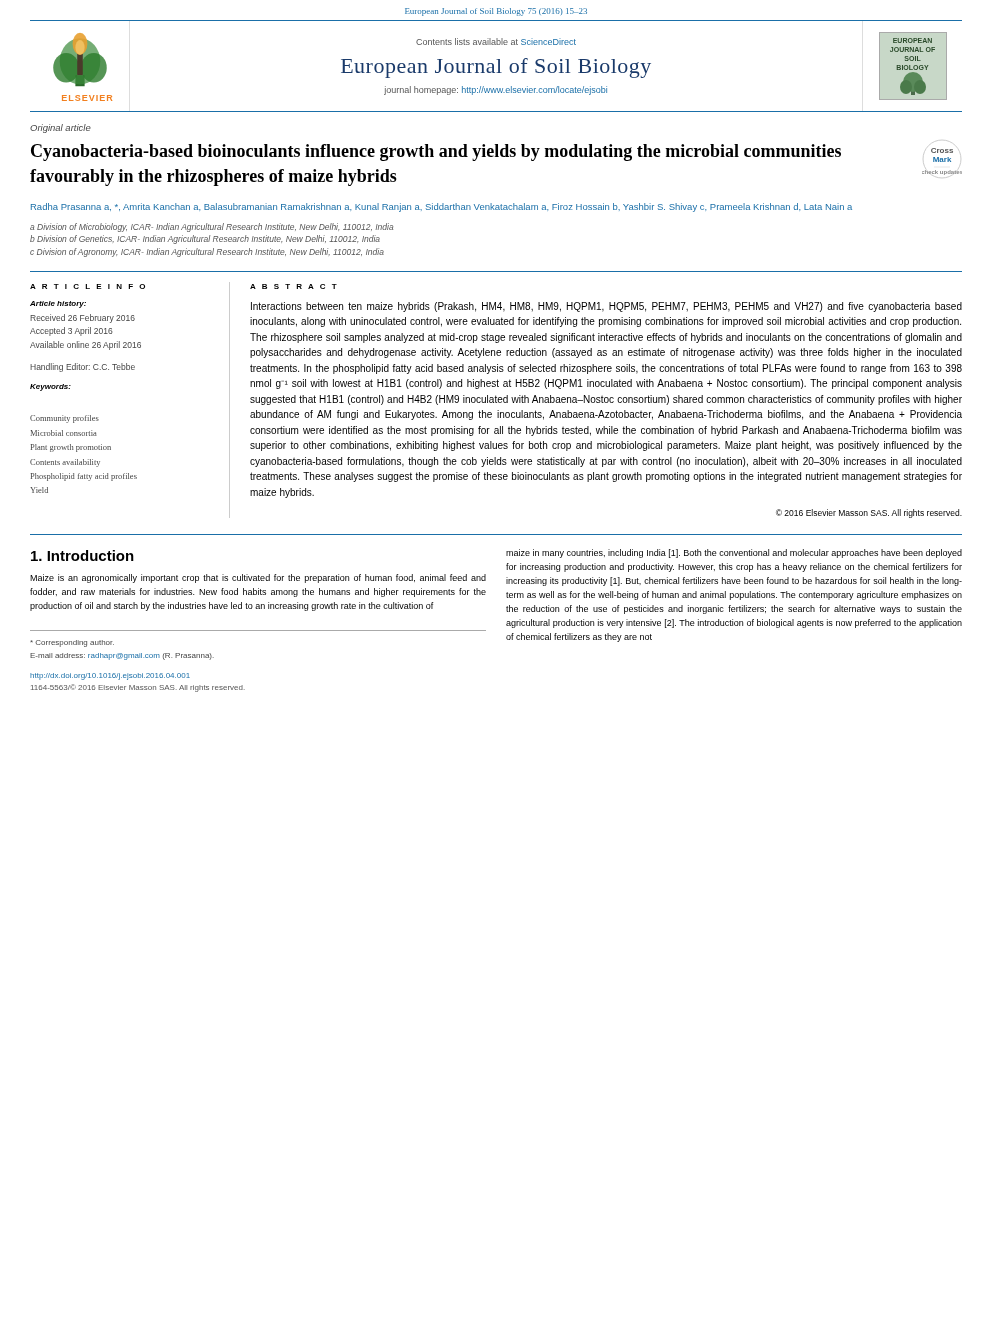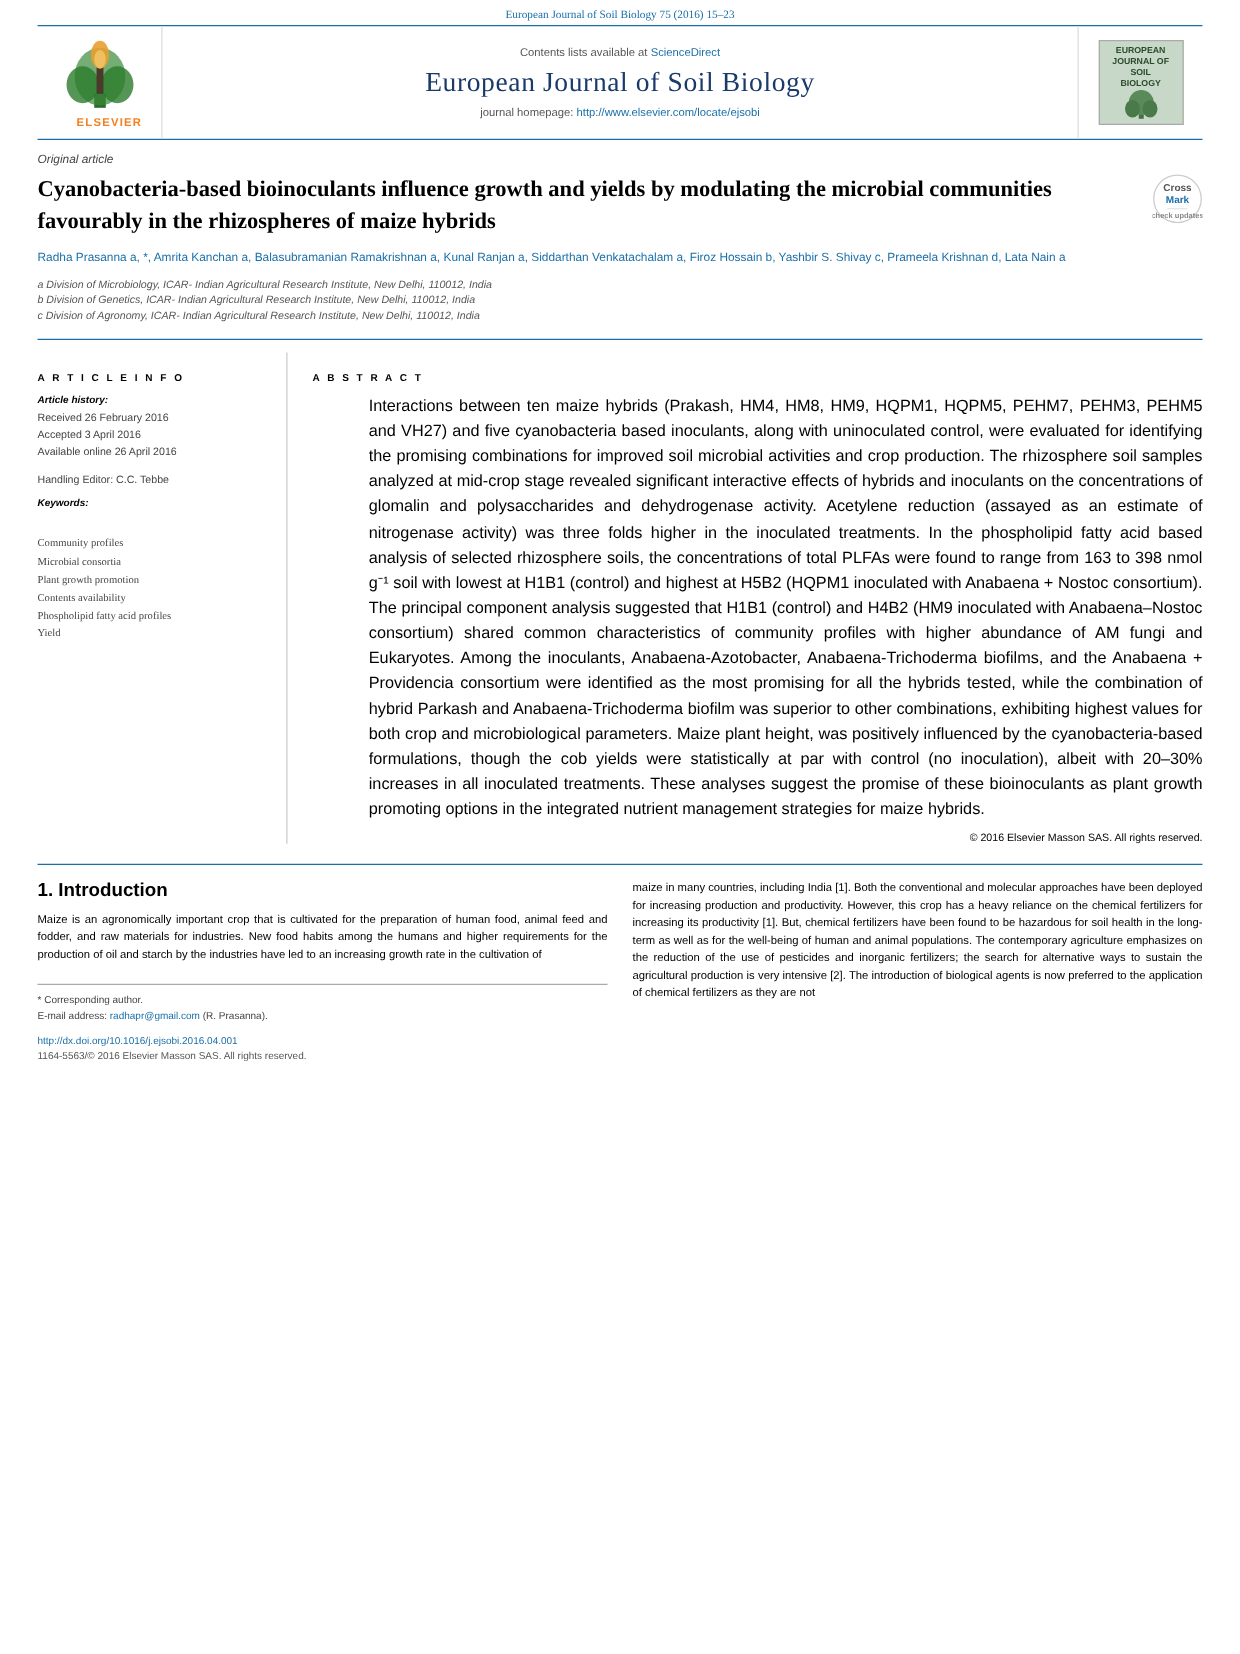--- a/index.html
+++ b/index.html
@@ -191,21 +191,20 @@
     }
 
     .section-heading {
       font-size: 8px;
       font-family: Arial, sans-serif;
       font-weight: bold;
       letter-spacing: 2px;
       color: #000;
       margin-bottom: 8px;
       text-transform: uppercase;
-      margin-top: 16px;
     }
 
     .article-info-section-title {
       font-size: 8px;
       font-style: italic;
       font-weight: bold;
       color: #000;
       margin-bottom: 4px;
       font-family: Arial, sans-serif;
     }
@@ -228,26 +227,25 @@
     }
 
     .keywords-list {
       font-size: 8.5px;
       color: #444;
       line-height: 1.7;
       font-family: Liberation Serif, serif;
     }
 
     .abstract-text {
-      font-size: 13px;
+      font-size: 10px;
       color: #000;
       line-height: 1.55;
       text-align: justify;
       font-family: Arial, sans-serif;
-      margin-left: 45px;
     }
 
     .copyright-line {
       font-size: 8.5px;
       color: #000;
       text-align: right;
       margin-top: 8px;
       font-family: Arial, sans-serif;
     }
 

